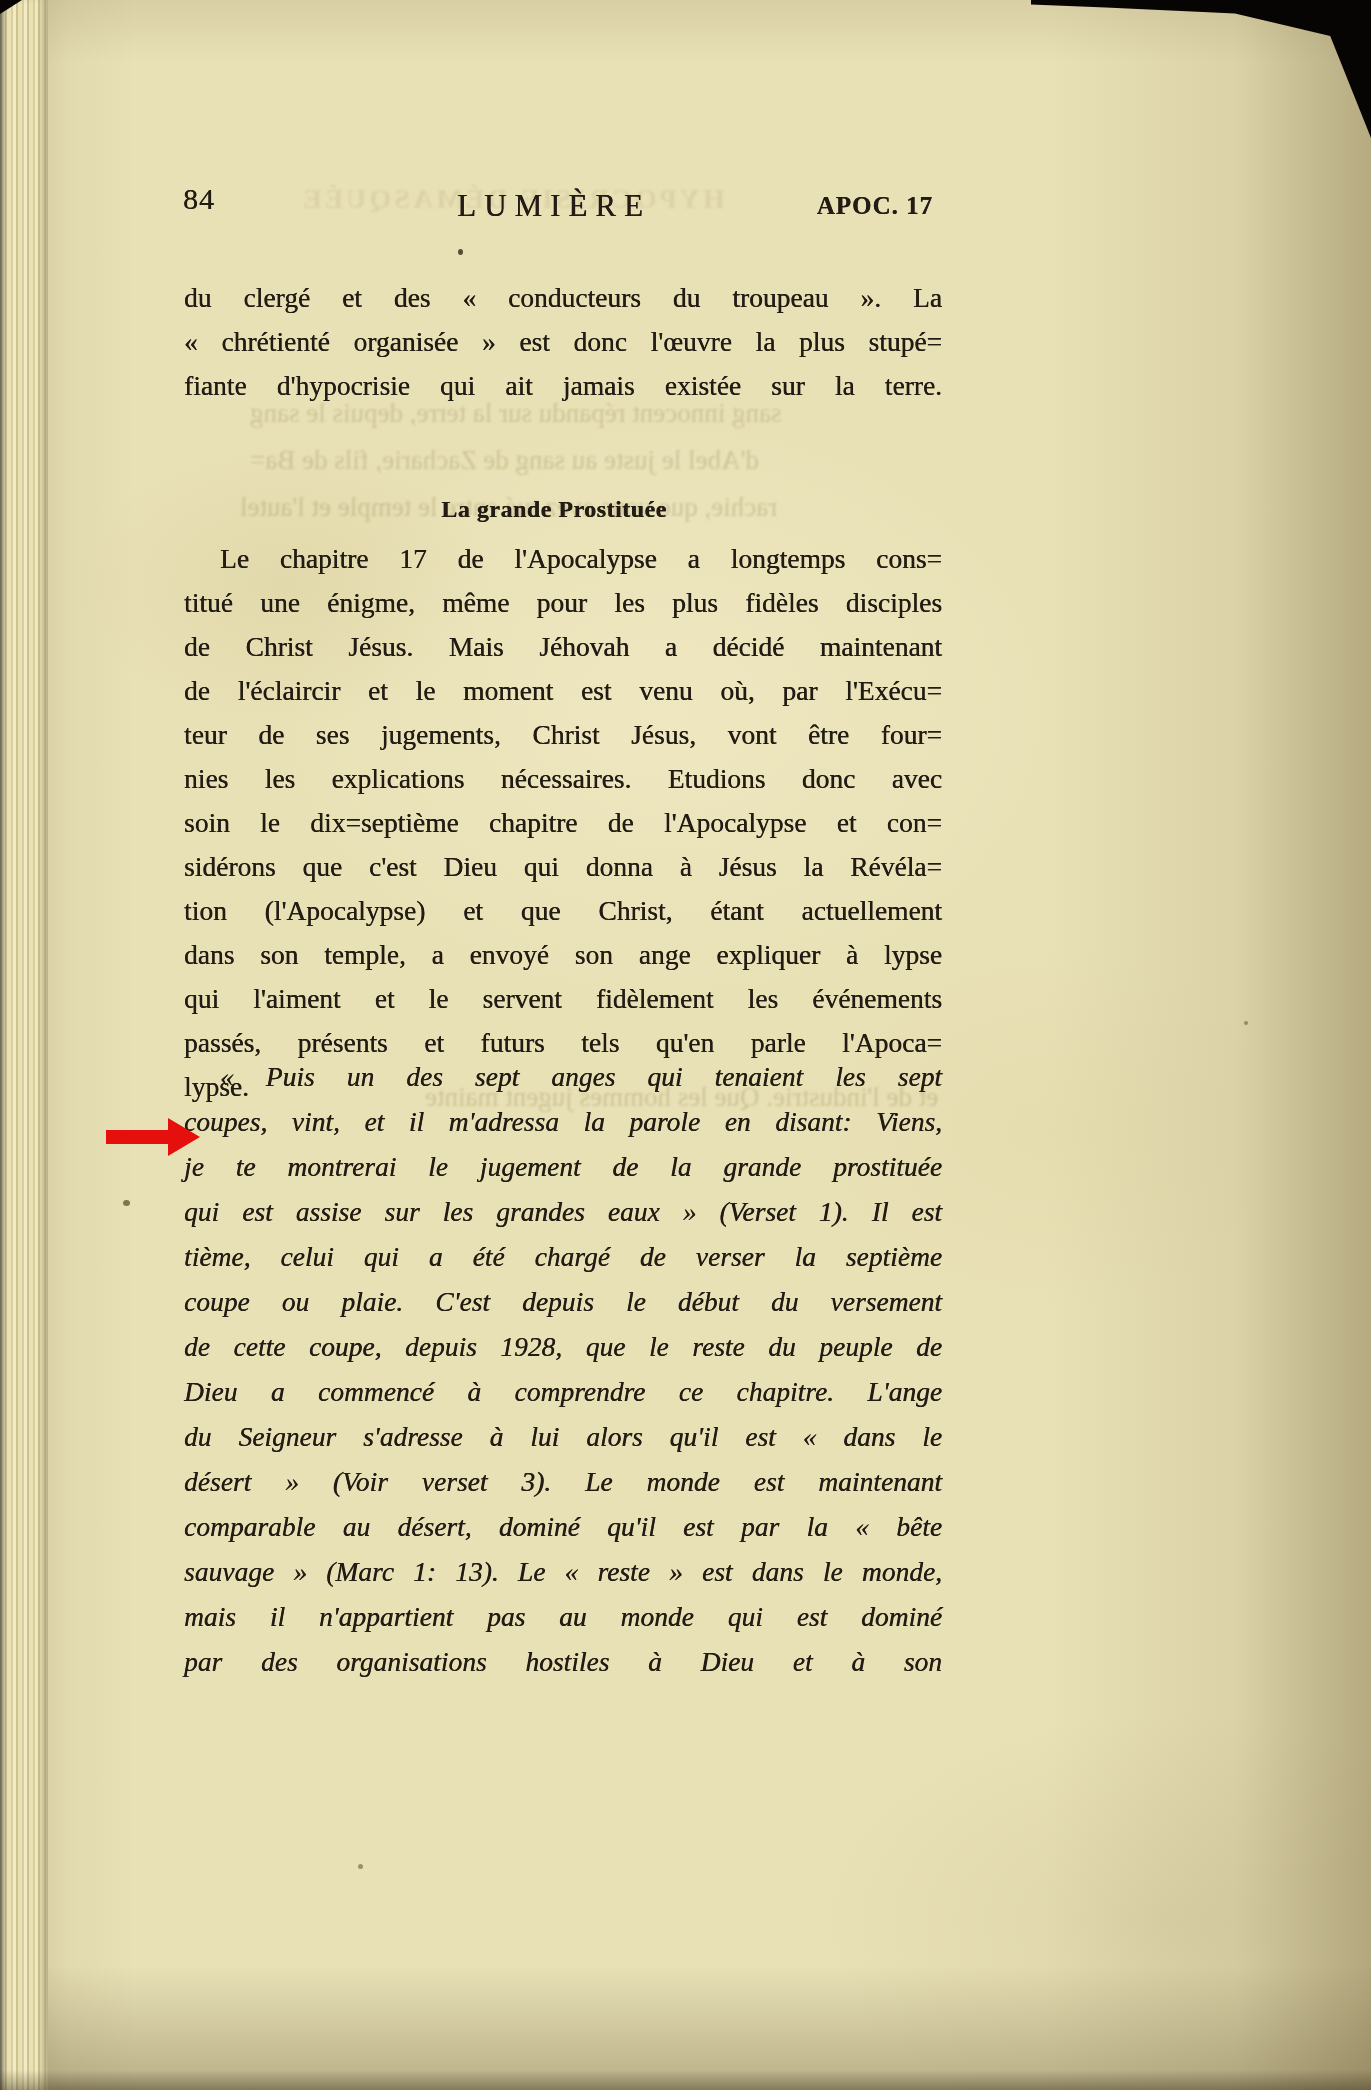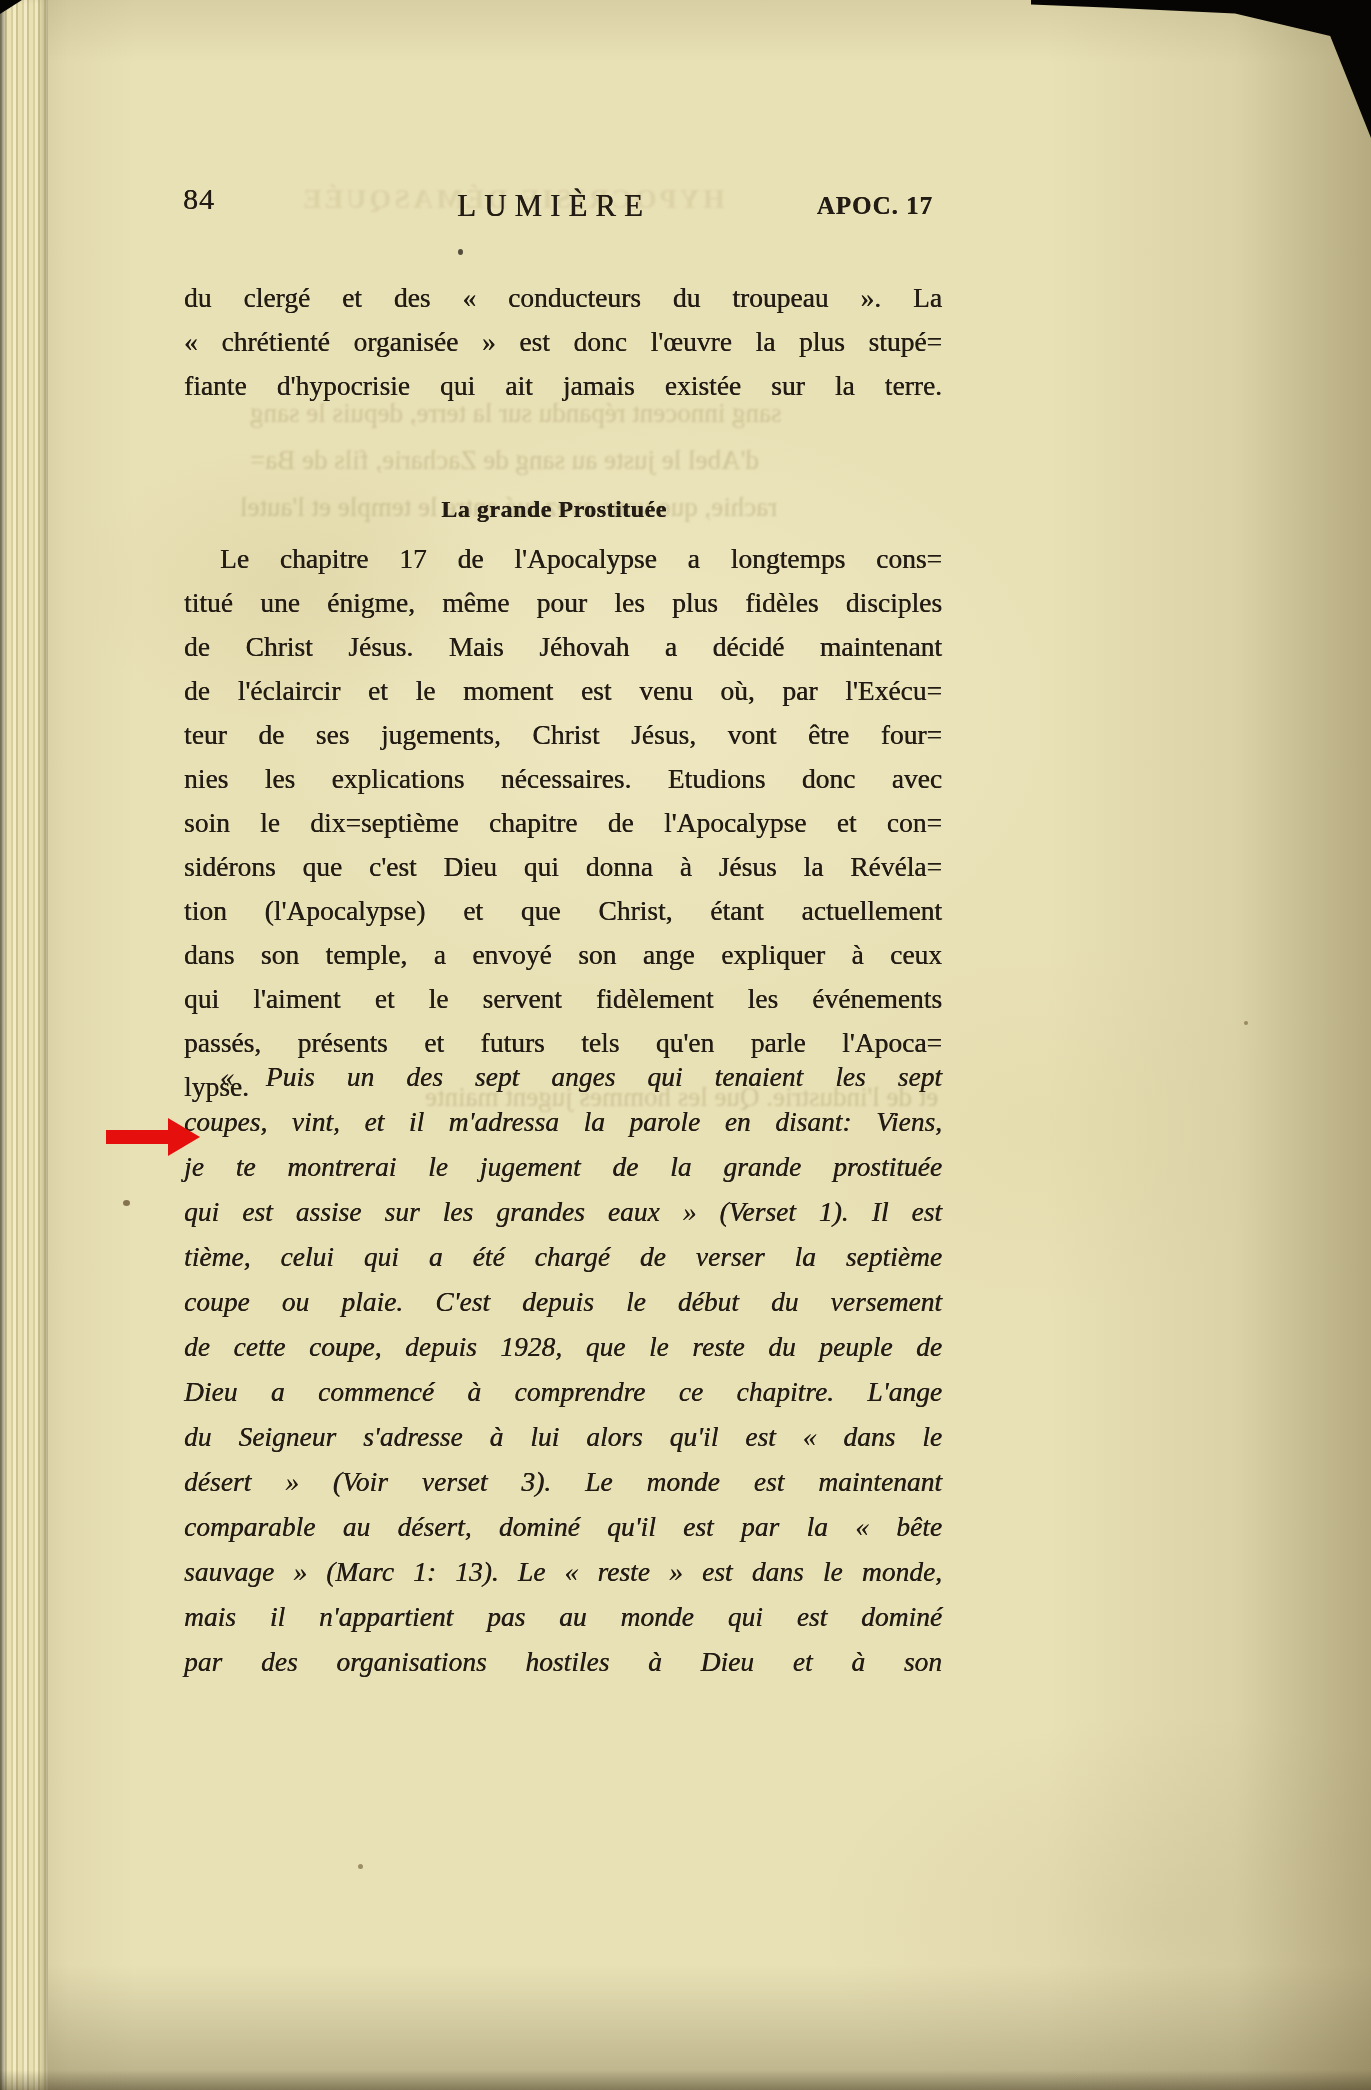--- a/index.html
+++ b/index.html
@@ -106,21 +106,21 @@
   <section class="para p2 indent ink">
       <div class="line">Le chapitre 17 de l'Apocalypse a longtemps cons=</div>
       <div class="line">titué une énigme, même pour les plus fidèles disciples</div>
       <div class="line">de Christ Jésus. Mais Jéhovah a décidé maintenant</div>
       <div class="line">de l'éclaircir et le moment est venu où, par l'Exécu=</div>
       <div class="line">teur de ses jugements, Christ Jésus, vont être four=</div>
       <div class="line">nies les explications nécessaires. Etudions donc avec</div>
       <div class="line">soin le dix=septième chapitre de l'Apocalypse et con=</div>
       <div class="line">sidérons que c'est Dieu qui donna à Jésus la Révéla=</div>
       <div class="line">tion (l'Apocalypse) et que Christ, étant actuellement</div>
-      <div class="line">dans son temple, a envoyé son ange expliquer à ceux</div>
+      <div class="line">dans son temple, a envoyé son ange expliquer à lypse</div>
       <div class="line">qui l'aiment et le servent fidèlement les événements</div>
       <div class="line">passés, présents et futurs tels qu'en parle l'Apoca=</div>
       <div class="line short">lypse.</div>
     </section>
 
   <section class="para p3 indent ink">
       <div class="line">« Puis un des sept anges qui tenaient les sept</div>
       <div class="line">coupes, vint, et il m'adressa la parole en disant: Viens,</div>
       <div class="line">je te montrerai le jugement de la grande prostituée</div>
       <div class="line">qui est assise sur les grandes eaux » (Verset 1). Il est</div>

